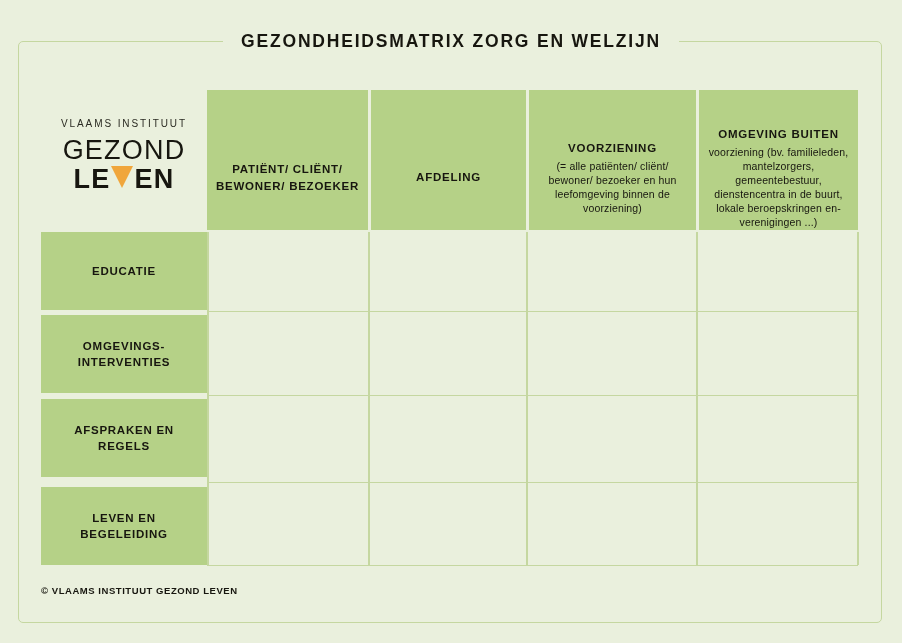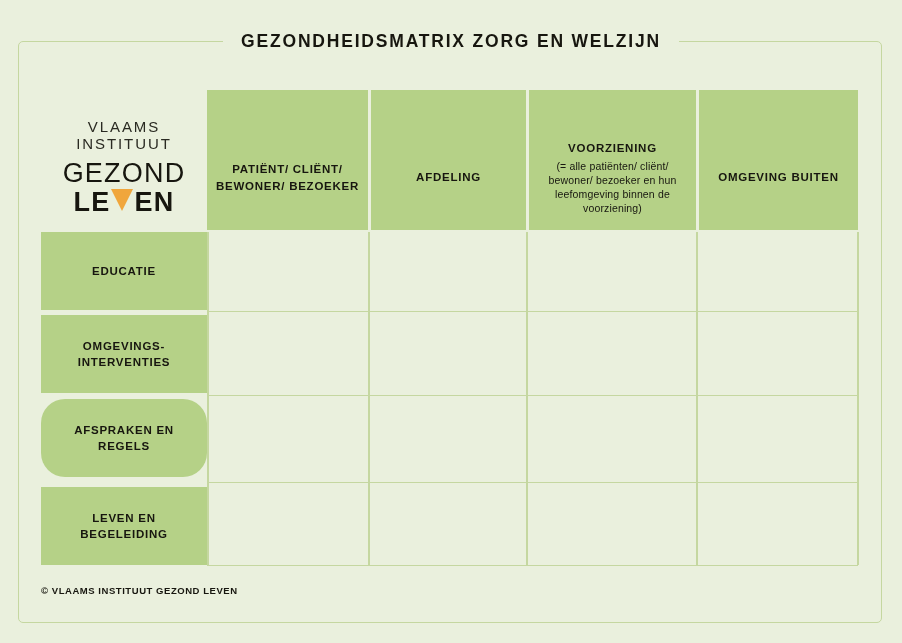--- a/index.html
+++ b/index.html
@@ -58,21 +58,21 @@
   
   .logo {
     position: absolute;
     left: 41px;
     top: 118px;
     width: 166px;
     text-align: center;
     color: #17160f;
   }
   .logo-top {
-    font-size: 15px;
+    font-size: 10px;
     font-weight: normal;
     letter-spacing: 1.9px;
     color: #2a2a22;
     margin-bottom: 7px;
   }
   .logo-main {
     font-size: 27px;
     font-weight: normal;
     letter-spacing: 1.2px;
     line-height: 28px;
@@ -145,21 +145,21 @@
     text-align: center;
     font-size: 11.5px;
     font-weight: bold;
     letter-spacing: 0.75px;
     line-height: 16px;
     box-sizing: border-box;
     padding: 17px 8px;
   }
   .r1 { top: 232px; height: 78px; }
   .r2 { top: 315px; height: 78px; }
-  .r3 { top: 399px; height: 78px; border-radius: 24px; }
+  .r3 { top: 399px; height: 78px; }
   .r4 { top: 487px; height: 78px; }
 
   
   .gridline-h {
     position: absolute;
     background: #c5d7a0;
     height: 1.5px;
   }
   .gridline-v {
     position: absolute;
@@ -212,20 +212,21 @@
     <div class="ct">AFDELING</div>
   </div>
 
   <div class="colhead col3">
     <div class="ct">VOORZIENING</div>
     <div class="csub">(= alle patiënten/ cliënt/ bewoner/ bezoeker en hun leefomgeving binnen de voorziening)</div>
   </div>
 
   <div class="colhead col4">
     <div class="ct">OMGEVING BUITEN</div>
+    <div class="csub">voorziening (bv. familieleden, mantelzorgers, gemeentebestuur, dienstencentra in de buurt, lokale beroepskringen en-verenigingen ...)</div>
   </div>
 
   <div class="rowhead r1">EDUCATIE</div>
   <div class="rowhead r2">OMGEVINGS-INTERVENTIES</div>
   <div class="rowhead r3">AFSPRAKEN EN REGELS</div>
   <div class="rowhead r4">LEVEN EN BEGELEIDING</div>
 
   <div class="gridline-h" style="left:207px; top:310.5px; width:651px;"></div>
   <div class="gridline-h" style="left:207px; top:394.5px; width:651px;"></div>
   <div class="gridline-h" style="left:207px; top:481.5px; width:651px;"></div>

